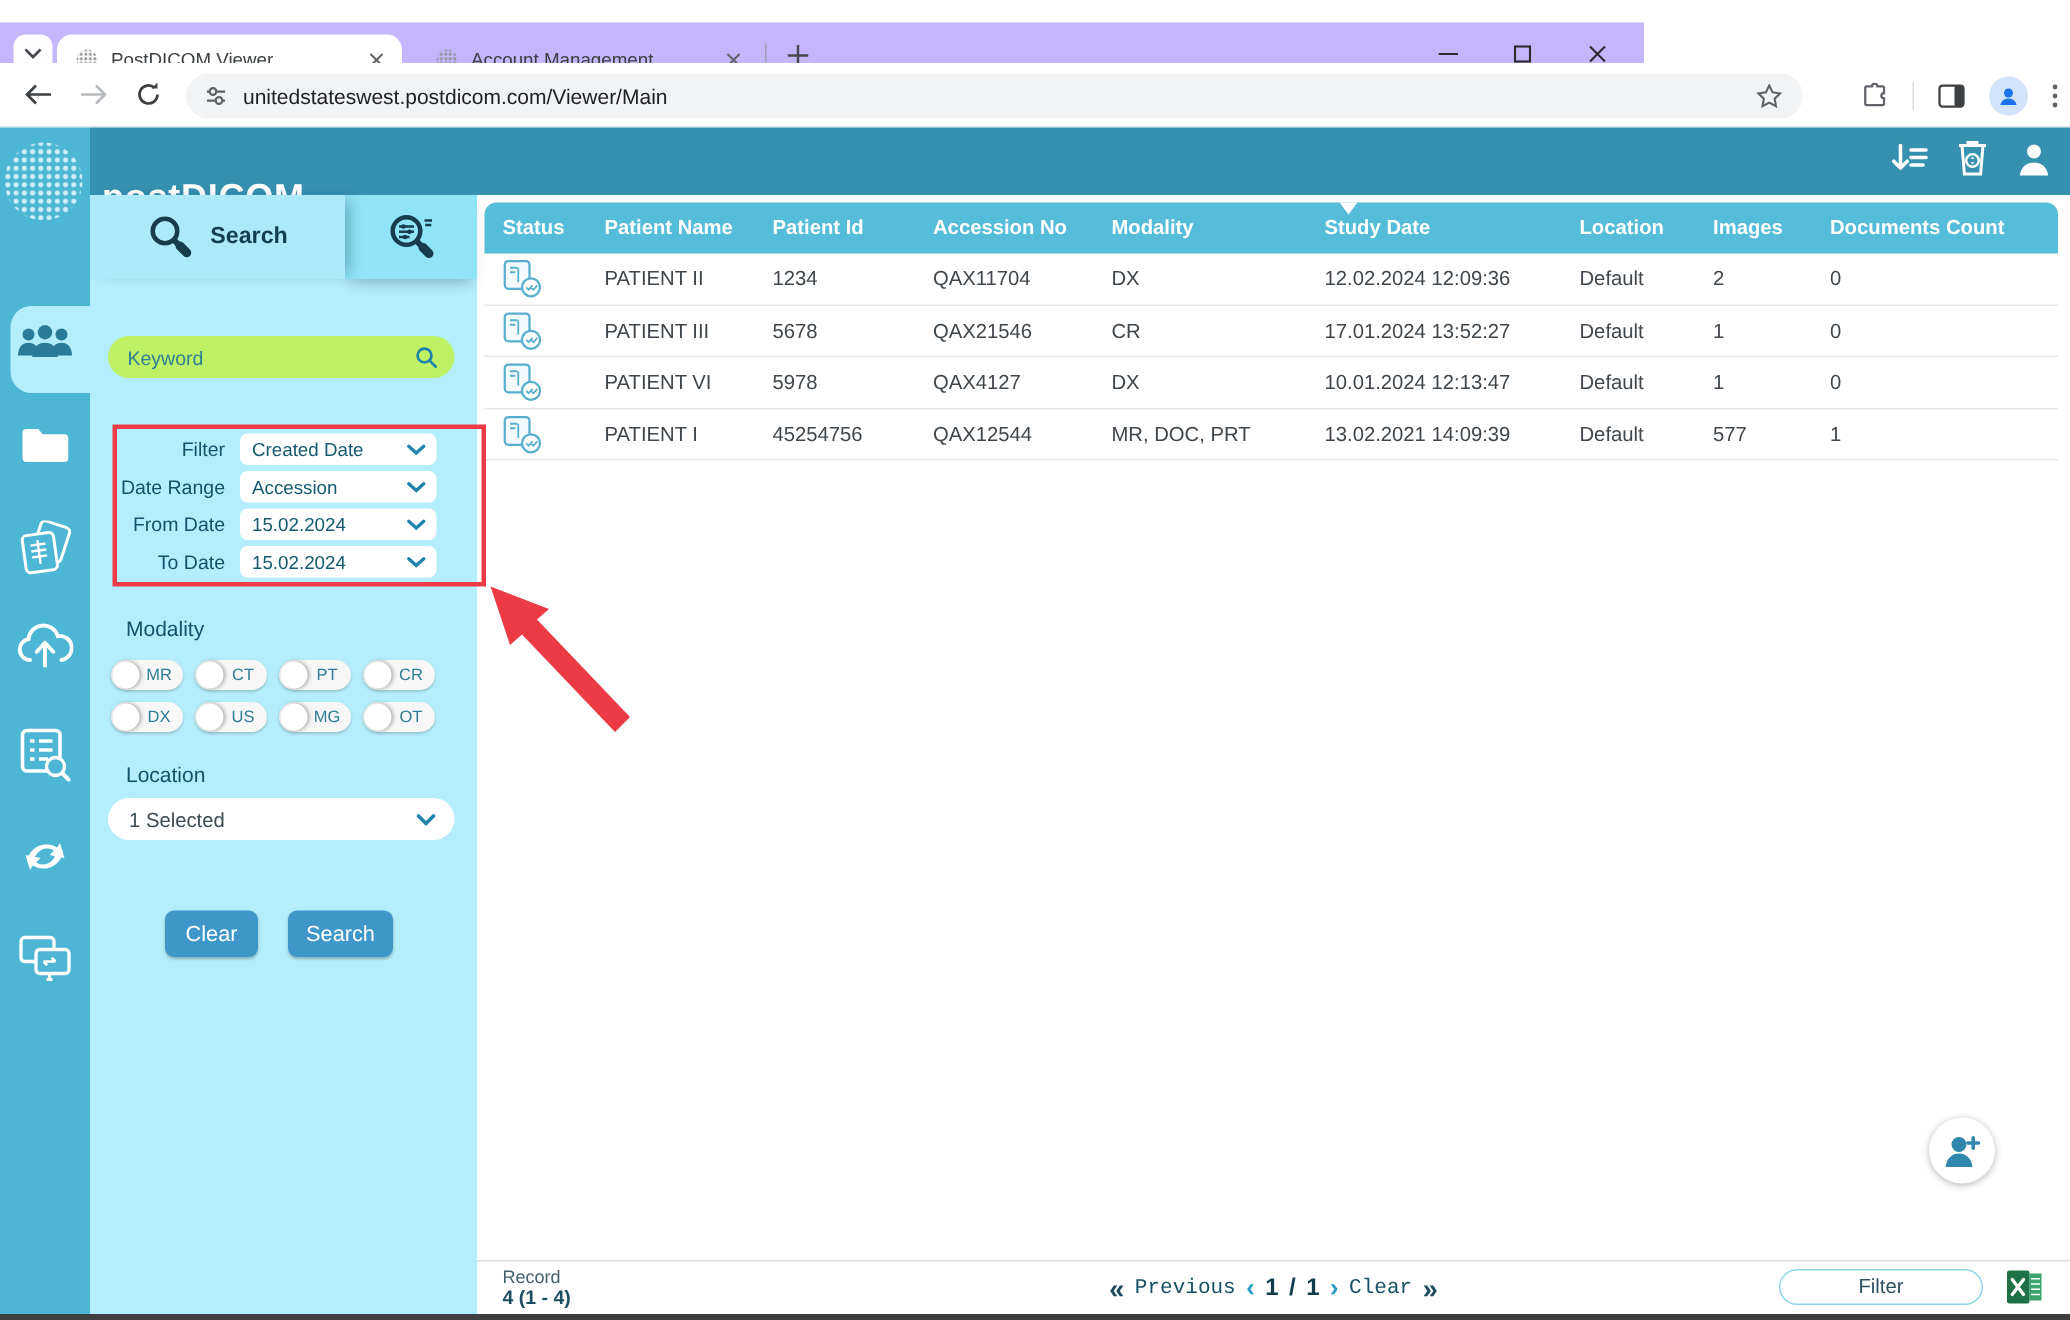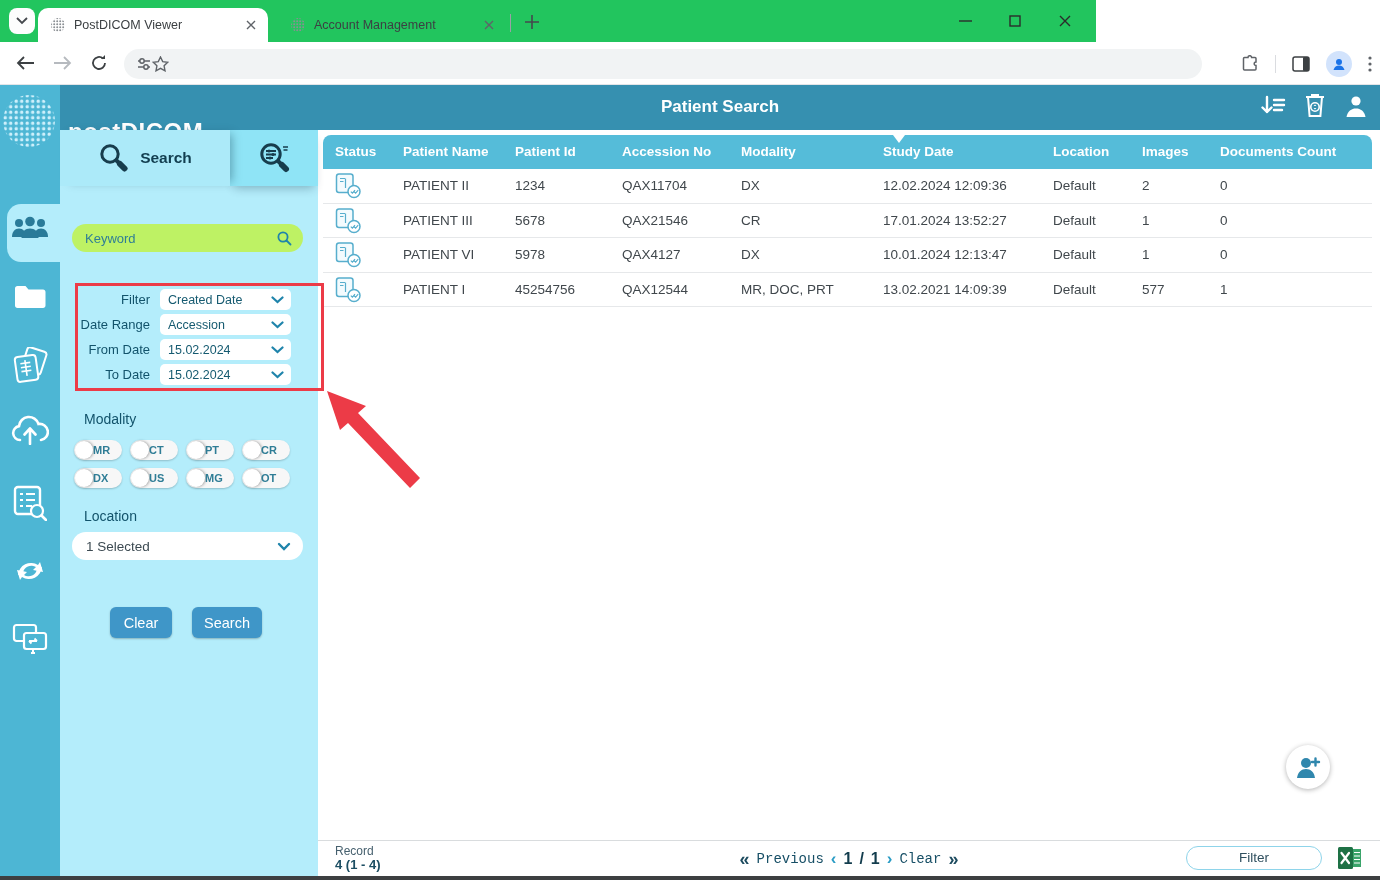--- a/index.html
+++ b/index.html
@@ -1,20 +1,20 @@
 <!DOCTYPE html>
 <html><head>
 <meta charset="utf-8">
 <style>
   * { margin:0; padding:0; box-sizing:border-box; }
   html,body { width:1380px; height:880px; font-family:"Liberation Sans", sans-serif; }
   .screen { position:relative; width:1380px; height:880px; overflow:hidden; background:#fff; }
 
   
-  .tabstrip { position:absolute; left:0; top:0; width:1096px; height:42px; background:#22c55e; }
+  .tabstrip { position:absolute; left:0; top:15px; width:1096px; height:42px; background:#c4b5fd; }
   .tab-search-btn { position:absolute; left:9px; top:8px; width:26px; height:26px; border-radius:8px; background:#fdfdfd; display:flex; align-items:center; justify-content:center; }
   .tab { position:absolute; top:8px; height:34px; display:flex; align-items:center; font-size:12.5px; color:#3c4043; }
   .tab.active { left:38px; width:230px; background:#fff; border-radius:10px 10px 0 0; }
   .tab.inactive { left:278px; width:228px;justify-content:flex-end; }
   .favicon { width:16px; height:16px; margin:0 8px 0 12px; flex:0 0 16px; }
   .tab-title { flex:1; white-space:nowrap; overflow:hidden; }
   .tab-close { width:18px; height:18px; margin-right:8px; display:flex; align-items:center; justify-content:center; border-radius:50%; }
   .tab-sep { position:absolute; left:510px; top:14px; width:1px; height:18px; background:#9aa0a6; }
   .newtab { position:absolute; left:522px; top:12px; width:20px; height:20px; display:flex; align-items:center; justify-content:center; }
   .win-controls { position:absolute; right:6px; top:0; height:42px; display:flex; align-items:center; gap:28px; padding-right:14px; }
@@ -53,21 +53,21 @@
 
   .filter-row { position:absolute; left:0; width:258px; height:21px; display:flex; align-items:center; }
   .f-label { width:100px; text-align:right; font-size:13px; color:#12536b; padding-right:10px; }
   .f-dd { width:131px; height:21px; background:#fff; border-radius:5px; display:flex; align-items:center; }
   .f-dd .val { flex:1; font-size:12.5px; color:#155a70; margin-left:8px; white-space:nowrap; }
   .f-dd svg { margin-right:7px; flex:0 0 auto; }
 
   .sec-label { position:absolute; left:24px; font-size:14px; color:#12536b; }
   .pill { position:absolute; width:48px; height:20px; background:#f7f7f7; border-radius:10px; box-shadow:0 1px 2px rgba(0,0,0,.2); display:flex; align-items:center; }
   .knob { width:18px; height:18px; border-radius:50%; background:#fff; box-shadow:1px 0 3px rgba(0,0,0,.35); margin-left:1px; flex:0 0 18px; }
-  .pill-label { flex:1; text-align:left; font-size:11px; font-weight:bold; color:#2f7d96; padding-right:3px; }
+  .pill-label { flex:1; text-align:center; font-size:11px; font-weight:normal; color:#2f7d96; padding-right:3px; }
 
   .loc-dd { position:absolute; left:12px; top:402px; width:231px; height:28px; background:#fff; border-radius:14px; display:flex; align-items:center; }
   .loc-dd .val { flex:1; font-size:13.5px; color:#3c4a52; margin-left:14px; }
   .loc-dd svg { margin-right:12px; }
 
   .btn { position:absolute; top:477px; height:31px; border:none; border-radius:6px; background:#3f96c8; color:#fff; font-size:14.5px; font-family:"Liberation Sans",sans-serif; box-shadow:0 1px 2px rgba(0,0,0,.25); }
   .btn.clear { left:50px; width:62px; }
   .btn.search { left:132px; width:70px; }
 
   
@@ -184,20 +184,21 @@
           <path d="M14 8a6 6 0 1 1-2-4.5" fill="none" stroke="#3c4043" stroke-width="1.8"></path>
           <path d="M14 0v4h-4z" fill="#3c4043"></path>
         </svg>
     </span>
     <div class="url-pill">
       <svg width="16" height="16" style="margin-left:12px">
         <path d="M2 5h12M2 11h12" stroke="#5f6368" stroke-width="1.5"></path>
         <circle cx="6" cy="5" r="2.2" fill="#f1f3f4" stroke="#5f6368" stroke-width="1.5"></circle>
         <circle cx="10" cy="11" r="2.2" fill="#f1f3f4" stroke="#5f6368" stroke-width="1.5"></circle>
       </svg>
+      <span class="url-text">unitedstateswest.postdicom.com/Viewer/Main</span>
       <span style="margin-right:14px; display:flex">
         <svg width="17" height="16" viewBox="0 0 17 16">
             <path d="M8.5 1l2.2 4.6 5 .7-3.6 3.5.9 5-4.5-2.4L4 14.8l.9-5L1.3 6.3l5-.7z" fill="none" stroke="#5f6368" stroke-width="1.4"></path>
           </svg>
       </span>
     </div>
     <div class="toolbar-right">
       <span style="display:flex">
         <svg width="18" height="18" viewBox="0 0 18 18">
             <path d="M7 2.5a1.8 1.8 0 0 1 3.6 0H14a1 1 0 0 1 1 1V7a1.8 1.8 0 0 0 0 3.6V14a1 1 0 0 1-1 1H3.5a1 1 0 0 1-1-1V3.5a1 1 0 0 1 1-1z" fill="none" stroke="#5f6368" stroke-width="1.5"></path>
@@ -221,21 +222,20 @@
             <circle cx="2" cy="2" r="1.6" fill="#5f6368"></circle>
             <circle cx="2" cy="8" r="1.6" fill="#5f6368"></circle>
             <circle cx="2" cy="14" r="1.6" fill="#5f6368"></circle>
           </svg>
       </span>
     </div>
   </div>
 
   <div class="appheader">
     <span class="brand">postDICOM</span>
-    <span class="page-title">Patient Search</span>
     <div class="hdr-icons">
       <span style="display:flex">
         <svg width="26" height="24" viewBox="0 0 26 24">
             <path d="M7 3v15M7 18l-4.5-4.5M7 18l4.5-4.5" fill="none" stroke="#fff" stroke-width="2.4" stroke-linecap="round"></path>
             <path d="M14 6h10M14 11h10M14 16h8" stroke="#fff" stroke-width="2.4" stroke-linecap="round"></path>
           </svg>
       </span>
       <span style="display:flex">
         <svg width="22" height="25" viewBox="0 0 22 25">
             <path d="M2 4h18M8 4V2h6v2" fill="none" stroke="#fff" stroke-width="2"></path>

